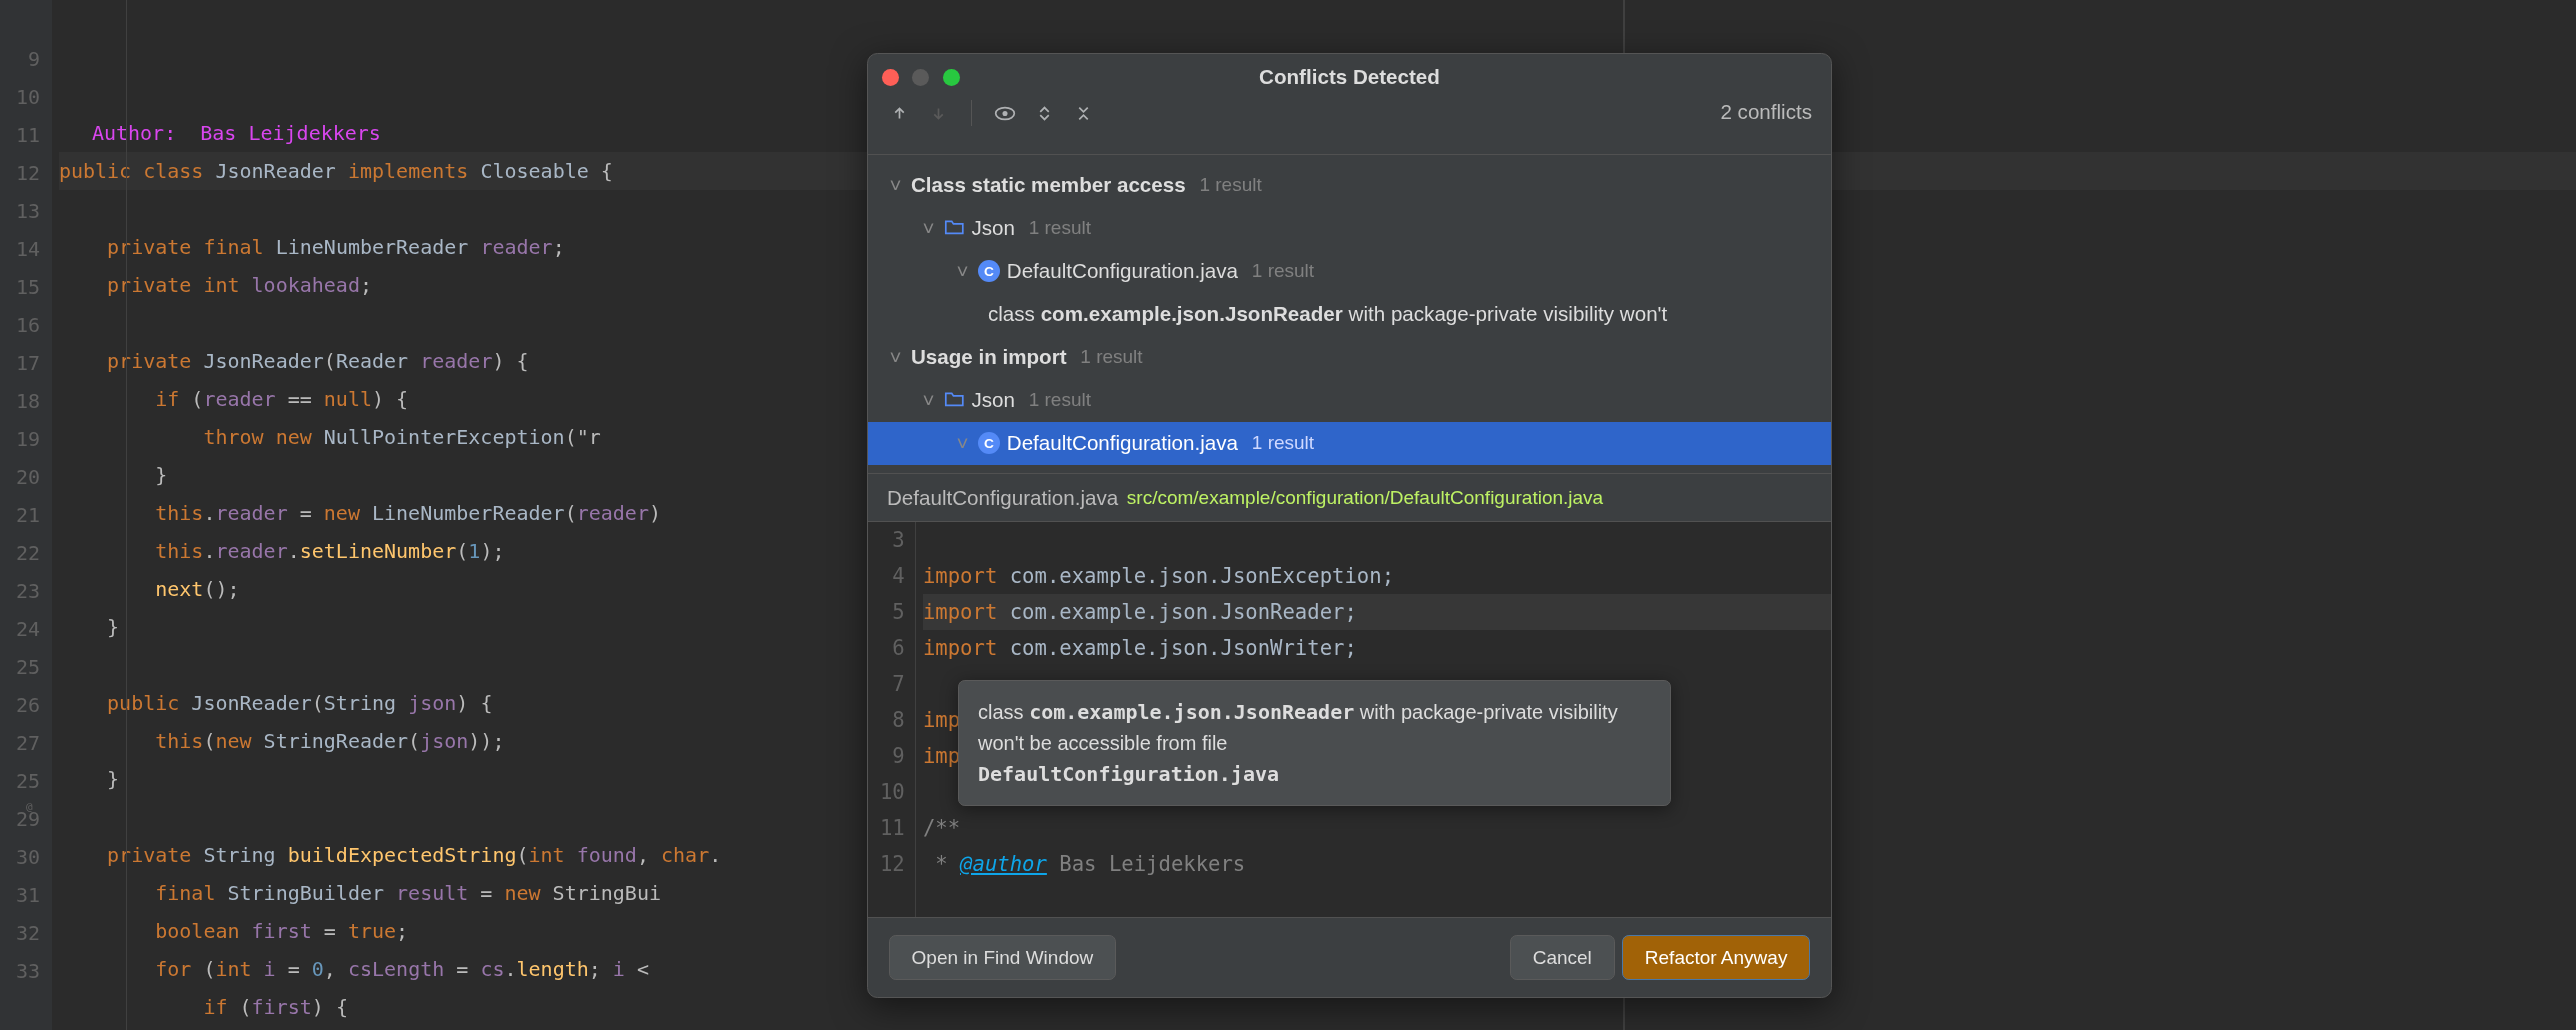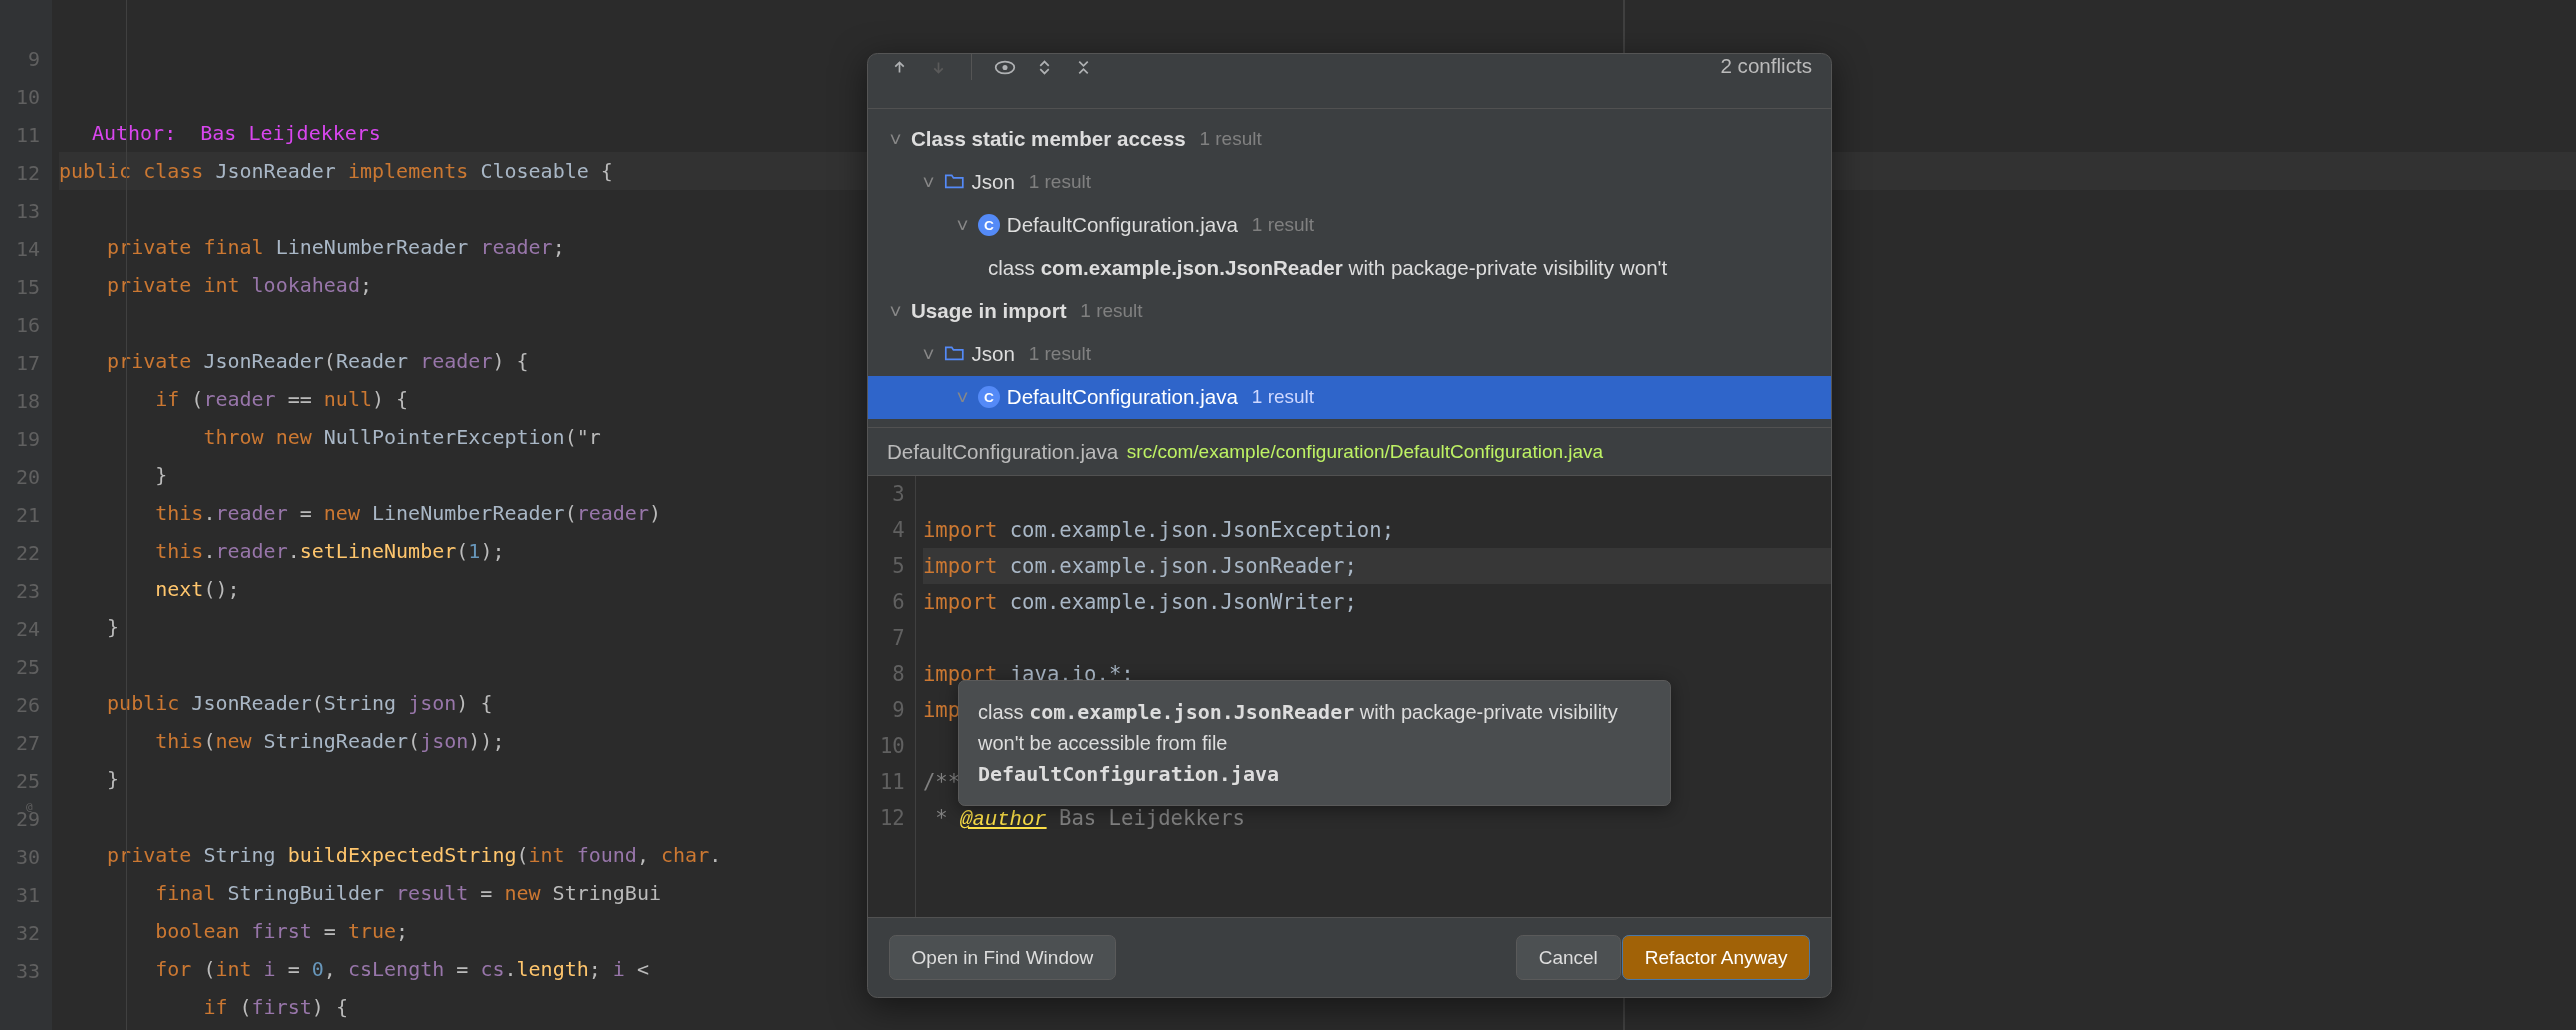--- a/index.html
+++ b/index.html
@@ -162,25 +162,25 @@
   width: 48px;
   text-align: right;
   padding-right: 10.3px;
   color: #606060;
   border-right: 0.9px solid #404040;
 }
 .preview-body { flex: 1; padding-left: 6.9px; white-space: pre; }
 .preview-line { height: 36px; }
 .preview-line.hl { background: #373737; }
 .comment { color: #808080; }
-.docauthor { color: #fde047; font-style: italic; text-decoration: underline; font-family: Liberation Mono, monospace; }
+.docauthor { color: #0ea5e9; font-style: italic; text-decoration: underline; }
 .buttons {
   display: flex;
   justify-content: flex-start;
-  gap: 1px;
+  gap: 7px;
   padding: 17px 20.6px;
   border-top: 0.9px solid #515151;
 }
 .btn {
   height: 45px;
   padding: 0 22px;
   border-radius: 6.9px;
   background: #4c5052;
   color: #ddd;
   border: 0.9px solid #5a5a5a;
@@ -247,20 +247,28 @@
       <div class="gutter-line">33</div>
     </div>
   <div class="editor-area" id="editor">
     <div class="vline" style="left:74px"></div>
   <div class="author-line">Author:  Bas Leijdekkers</div><div class="code-line hl-line"><span class="kw">public</span> <span class="kw">class</span> <span class="type">JsonReader</span> <span class="kw">implements</span> <span class="type">Closeable</span> {</div><div class="code-line"></div><div class="code-line">    <span class="kw">private</span> <span class="kw">final</span> <span class="type">LineNumberReader</span> <span class="field">reader</span>;</div><div class="code-line">    <span class="kw">private</span> <span class="kw">int</span> <span class="field">lookahead</span>;</div><div class="code-line"></div><div class="code-line">    <span class="kw">private</span> <span class="type">JsonReader</span>(<span class="type">Reader</span> <span class="field">reader</span>) {</div><div class="code-line">        <span class="kw">if</span> (<span class="field">reader</span> == <span class="kw">null</span>) {</div><div class="code-line">            <span class="kw">throw</span> <span class="kw">new</span> <span class="type">NullPointerException</span>("r</div><div class="code-line">        }</div><div class="code-line">        <span class="kw">this</span>.<span class="field">reader</span> = <span class="kw">new</span> <span class="type">LineNumberReader</span>(<span class="field">reader</span>)</div><div class="code-line">        <span class="kw">this</span>.<span class="field">reader</span>.<span class="method">setLineNumber</span>(<span class="num">1</span>);</div><div class="code-line">        <span class="method">next</span>();</div><div class="code-line">    }</div><div class="code-line"></div><div class="code-line">    <span class="kw">public</span> <span class="type">JsonReader</span>(<span class="type">String</span> <span class="field">json</span>) {</div><div class="code-line">        <span class="kw">this</span>(<span class="kw">new</span> <span class="type">StringReader</span>(<span class="field">json</span>));</div><div class="code-line">    }</div><div class="code-line"></div><div class="code-line">    <span class="kw">private</span> <span class="type">String</span> <span class="method">buildExpectedString</span>(<span class="kw">int</span> <span class="field">found</span>, <span class="kw">char</span>.</div><div class="code-line">        <span class="kw">final</span> <span class="type">StringBuilder</span> <span class="field">result</span> = <span class="kw">new</span> StringBui</div><div class="code-line">        <span class="kw">boolean</span> <span class="field">first</span> = <span class="kw">true</span>;</div><div class="code-line">        <span class="kw">for</span> (<span class="kw">int</span> <span class="field">i</span> = <span class="num">0</span>, <span class="field">csLength</span> = <span class="field">cs</span>.<span class="method">length</span>; <span class="field">i</span> &lt;</div><div class="code-line">            <span class="kw">if</span> (<span class="field">first</span>) {</div><div class="code-line">                <span class="field">first</span> = <span class="kw">false</span>;</div></div>
 </div>
 <div class="right-edge"></div>
 <span class="at-mark">@</span>
 
 <div class="dialog">
+  <div class="titlebar">
+    <div class="traffic">
+      <div class="tl tl-red"></div>
+      <div class="tl tl-gray"></div>
+      <div class="tl tl-green"></div>
+    </div>
+    <div class="title">Conflicts Detected</div>
+  </div>
 
   <div class="toolbar">
     <div class="tool-icons">
       <span class="tool-icon">
         <svg width="17" height="17" viewBox="0 0 20 20">
             <path d="M10 4 L10 16 M5 9 L10 4 L15 9" stroke="currentColor" stroke-width="2" fill="none"></path>
           </svg>
       </span>
       <span class="tool-icon disabled">
         <svg width="17" height="17" viewBox="0 0 20 20">

